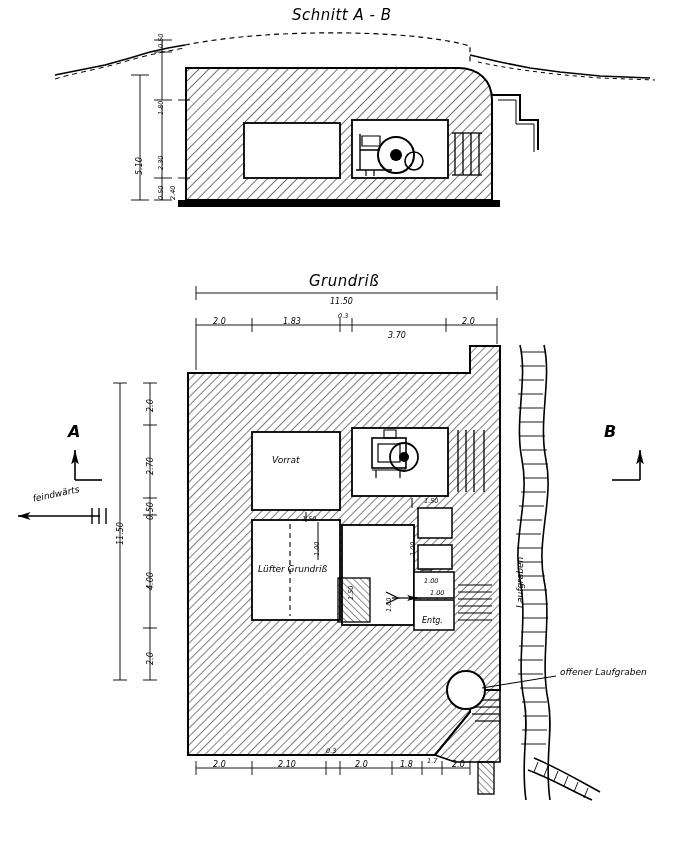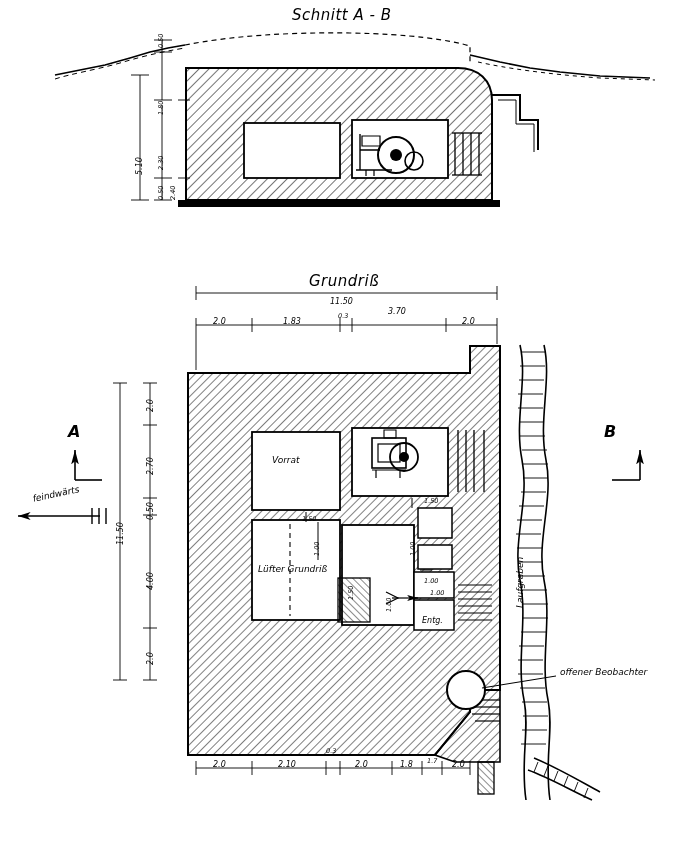--- a/index.html
+++ b/index.html
@@ -320,21 +320,21 @@
   <div class="lbl dim rot90" style="left:136px; top:175px;">5.10</div>
   <div class="lbl dim-sm rot90" style="left:158px; top:170px;">2.30</div>
   <div class="lbl dim-sm rot90" style="left:158px; top:200px;">0.50</div>
   <div class="lbl dim-sm rot90" style="left:170px; top:200px;">2.40</div>
 
   
   <div class="lbl dim" style="left:330px; top:298px;">11.50</div>
   <div class="lbl dim" style="left:213px; top:318px;">2.0</div>
   <div class="lbl dim" style="left:283px; top:318px;">1.83</div>
   <div class="lbl dim-sm" style="left:338px; top:313px;">0.3</div>
-  <div class="lbl dim" style="left:388px; top:308px;">3.70</div>
+  <div class="lbl dim" style="left:388px; top:332px;">3.70</div>
   <div class="lbl dim" style="left:462px; top:318px;">2.0</div>
 
   
   <div class="lbl dim rot90" style="left:117px; top:545px;">11.50</div>
   <div class="lbl dim rot90" style="left:147px; top:412px;">2.0</div>
   <div class="lbl dim rot90" style="left:147px; top:475px;">2.70</div>
   <div class="lbl dim rot90" style="left:147px; top:520px;">0.50</div>
   <div class="lbl dim rot90" style="left:147px; top:590px;">4.00</div>
   <div class="lbl dim rot90" style="left:147px; top:665px;">2.0</div>
 
@@ -346,21 +346,21 @@
   <div class="lbl dim" style="left:400px; top:761px;">1.8</div>
   <div class="lbl dim-sm" style="left:427px; top:758px;">1.7</div>
   <div class="lbl dim" style="left:452px; top:761px;">2.0</div>
 
   
   <div class="lbl room" style="left:272px; top:456px;">Vorrat</div>
   <div class="lbl room" style="left:258px; top:565px;">Lüfter Grundriß</div>
   <div class="lbl dim" style="left:422px; top:617px;">Entg.</div>
 
   
-  <div class="lbl note" style="left:560px; top:668px;">offener Beobachter</div>
+  <div class="lbl note" style="left:560px; top:668px;">offener Laufgraben</div>
   <div class="lbl note rot90" style="left:516px; top:608px;">Laufgraben</div>
 
   
   <div class="lbl big" style="left:68px; top:424px;">A</div>
   <div class="lbl big" style="left:604px; top:424px;">B</div>
   <div class="lbl note rotn" style="left:32px; top:495px;">feindwärts</div>
 
   
   <div class="lbl dim-sm" style="left:302px; top:516px;">1.50</div>
   <div class="lbl dim-sm rot90" style="left:314px; top:556px;">1.00</div>

